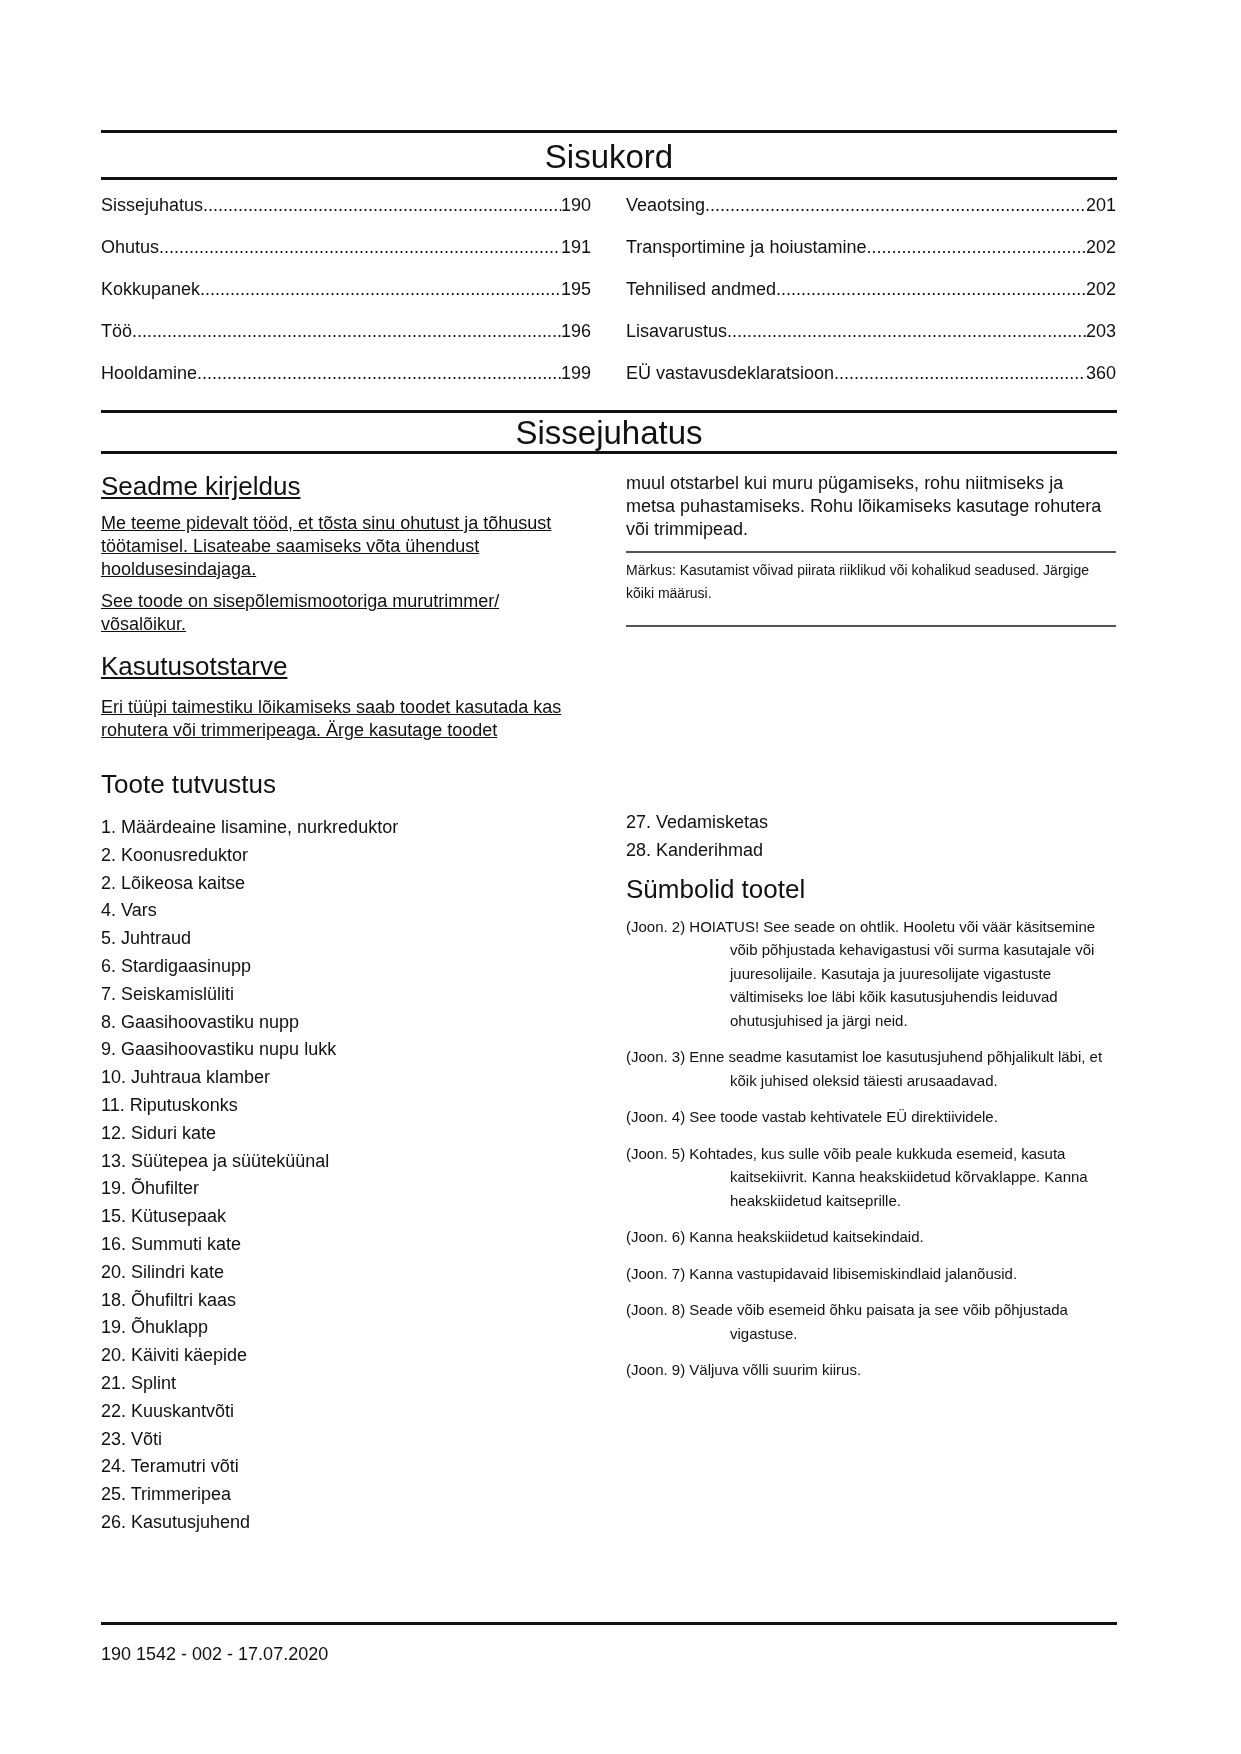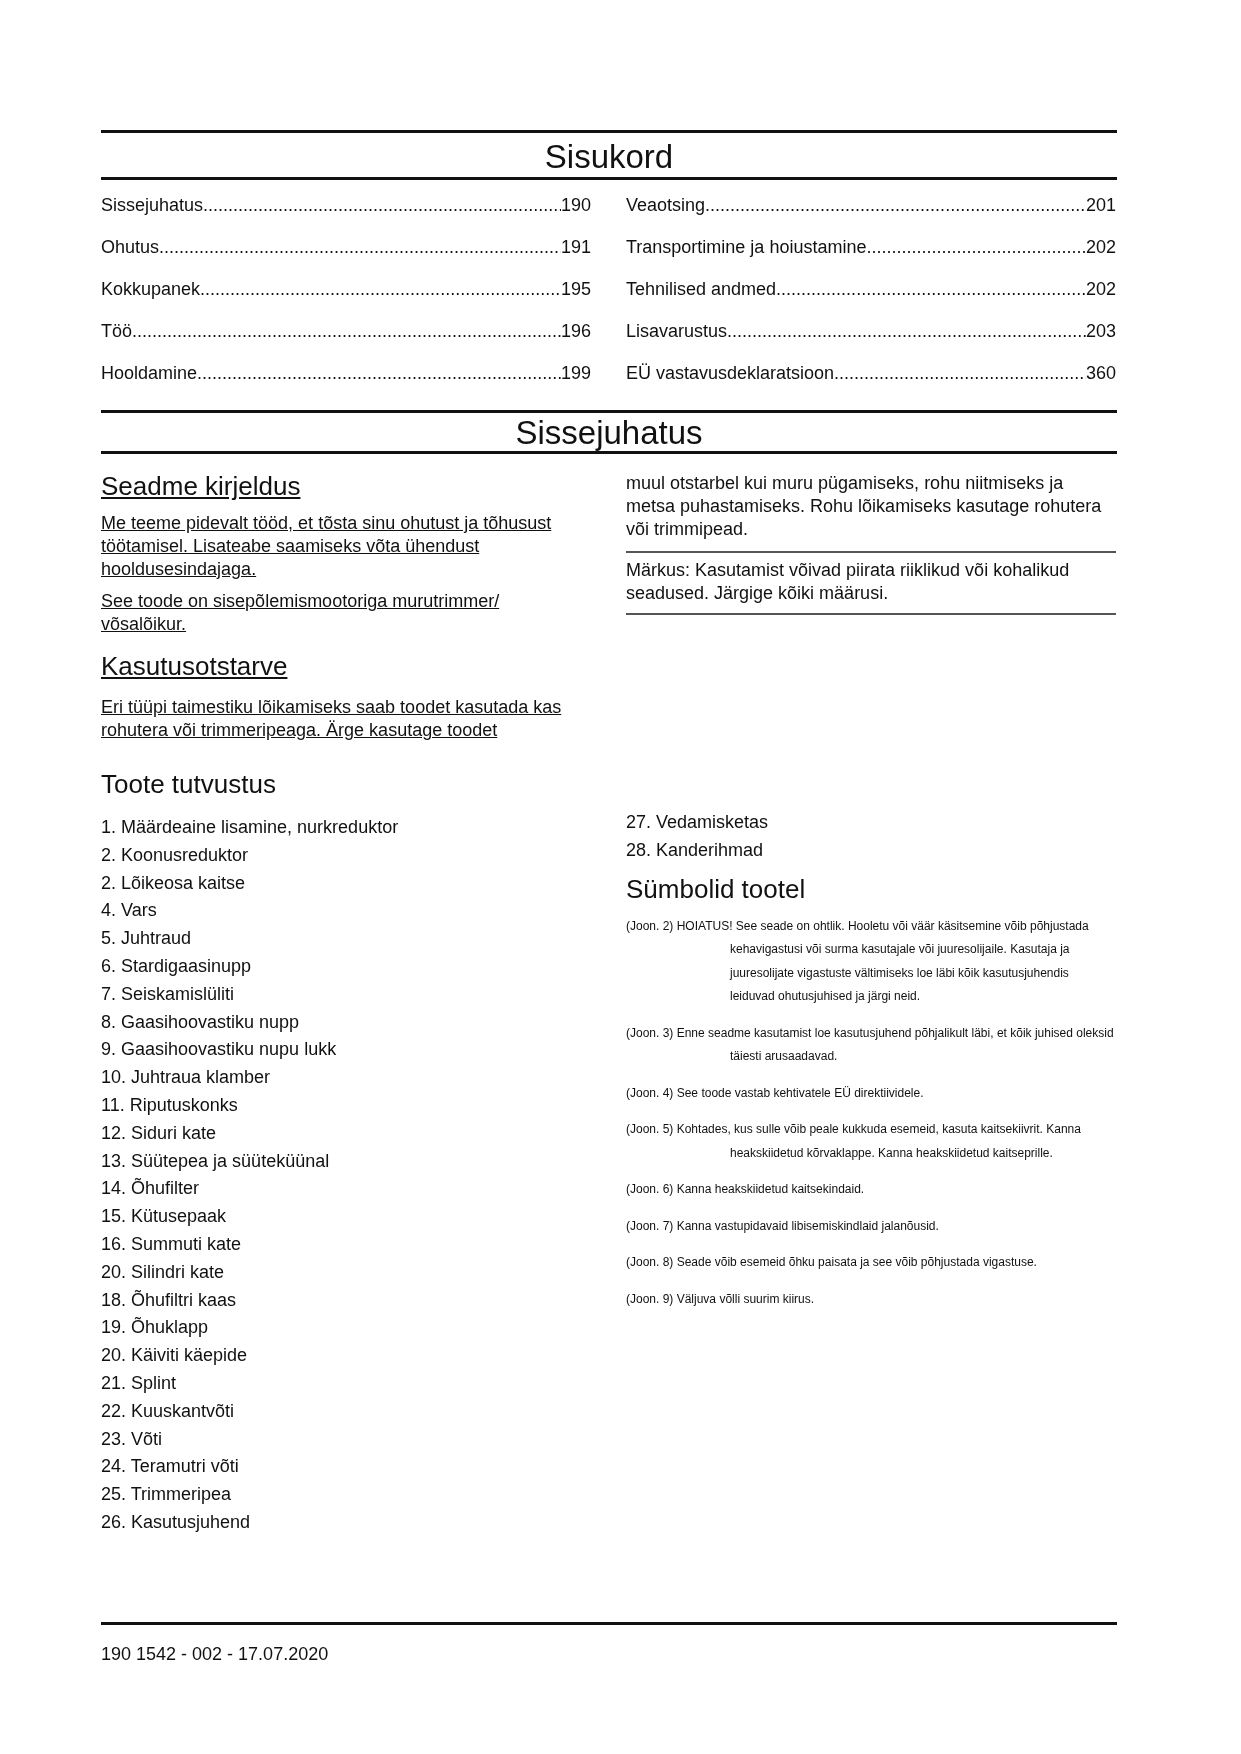--- a/index.html
+++ b/index.html
@@ -10,25 +10,25 @@
   .title { position: absolute; left: 0; width: 1016px; text-align: center; font-size: 33px; line-height: 40px; }
   .toc-col { position: absolute; width: 490px; }
   .toc-row { display: flex; align-items: baseline; font-size: 18px; height: 42px; line-height: 42px; white-space: nowrap; overflow: hidden; }
   .toc-row .lbl { flex: 0 0 auto; }
   .toc-row .dots { flex: 1 1 auto; overflow: hidden; white-space: nowrap; }
   .toc-row .dots::after { content: "........................................................................................................................................................................................................"; }
   .toc-row .pg { flex: 0 0 auto; }
   .col { position: absolute; width: 490px; }
   h2 { font-weight: normal; font-size: 26px; margin: 0 0 10px 0; line-height: 32px; }
   p { margin: 0 0 9px 0; font-size: 18px; line-height: 23px; }
-  .note { border-top: 2px solid #555; border-bottom: 2px solid #555; padding: 6px 0 8px 0; font-size: 18px; line-height: 23px; margin-top: 10px; }
+  .note { border-top: 2px solid #555; border-bottom: 2px solid #555; padding: 6px 0 20px 0; font-size: 14px; line-height: 23px; margin-top: 10px; }
   .note b { font-weight: normal; }
   .list { list-style: none; margin: 0; padding: 0; }
   .list li { font-size: 18px; line-height: 27.8px; }
-  .sym { font-size: 12px; line-height: 23.5px; margin-bottom: 13px; padding-left: 104px; text-indent: -104px; }
+  .sym { font-size: 15px; line-height: 23.5px; margin-bottom: 13px; padding-left: 104px; text-indent: -104px; }
   .footer { position: absolute; left: 0; top: 1644px; font-size: 18px; }
 </style>
 </head>
 <body>
 
 <div class="page">
 
   <div class="rule thick" style="top:130px;"></div>
   <div class="title" style="top:137px;">Sisukord</div>
   <div class="rule thick" style="top:177px;"></div>
@@ -110,21 +110,21 @@
       <li>4. Vars</li>
       <li>5. Juhtraud</li>
       <li>6. Stardigaasinupp</li>
       <li>7. Seiskamislüliti</li>
       <li>8. Gaasihoovastiku nupp</li>
       <li>9. Gaasihoovastiku nupu lukk</li>
       <li>10. Juhtraua klamber</li>
       <li>11. Riputuskonks</li>
       <li>12. Siduri kate</li>
       <li>13. Süütepea ja süüteküünal</li>
-      <li>14. Õhufilter</li>
+      <li>19. Õhufilter</li>
       <li>15. Kütusepaak</li>
       <li>16. Summuti kate</li>
       <li>20. Silindri kate</li>
       <li>18. Õhufiltri kaas</li>
       <li>19. Õhuklapp</li>
       <li>20. Käiviti käepide</li>
       <li>21. Splint</li>
       <li>22. Kuuskantvõti</li>
       <li>23. Võti</li>
       <li>24. Teramutri võti</li>

